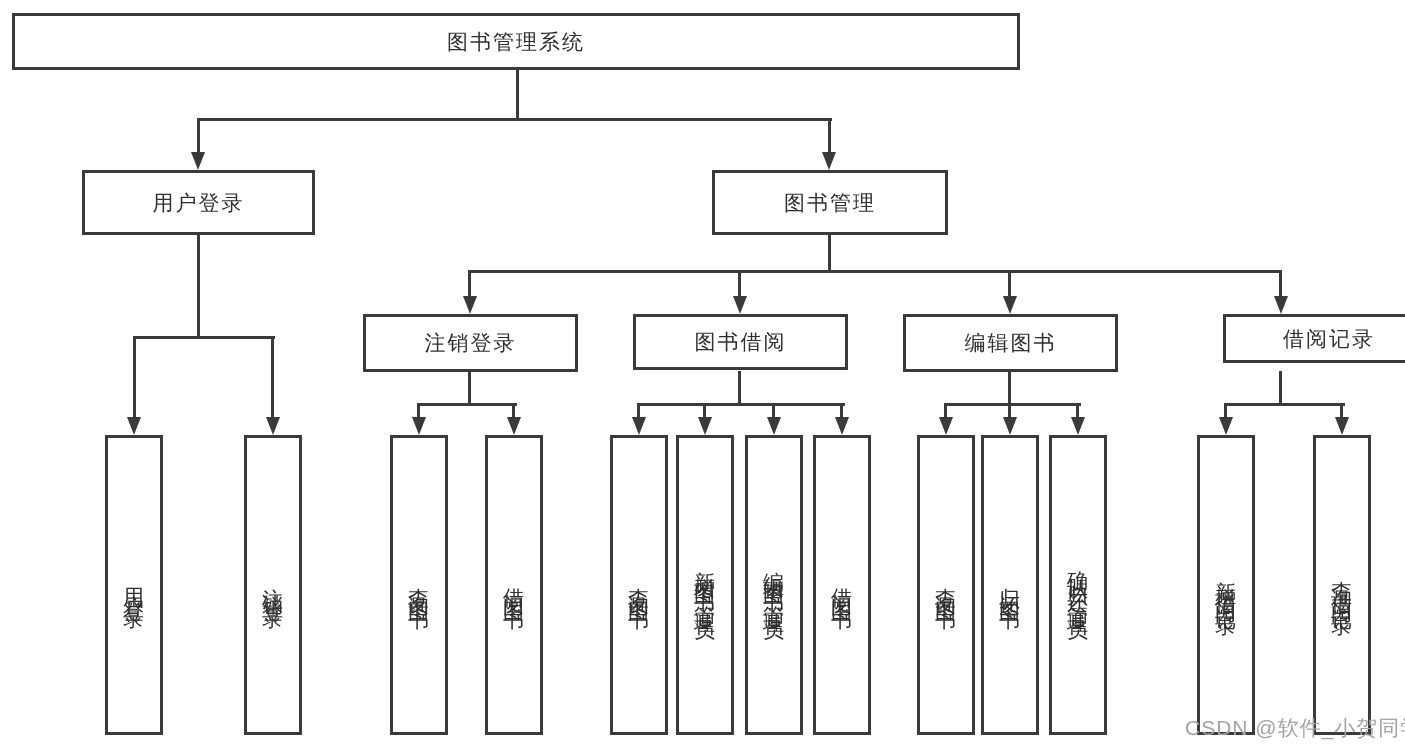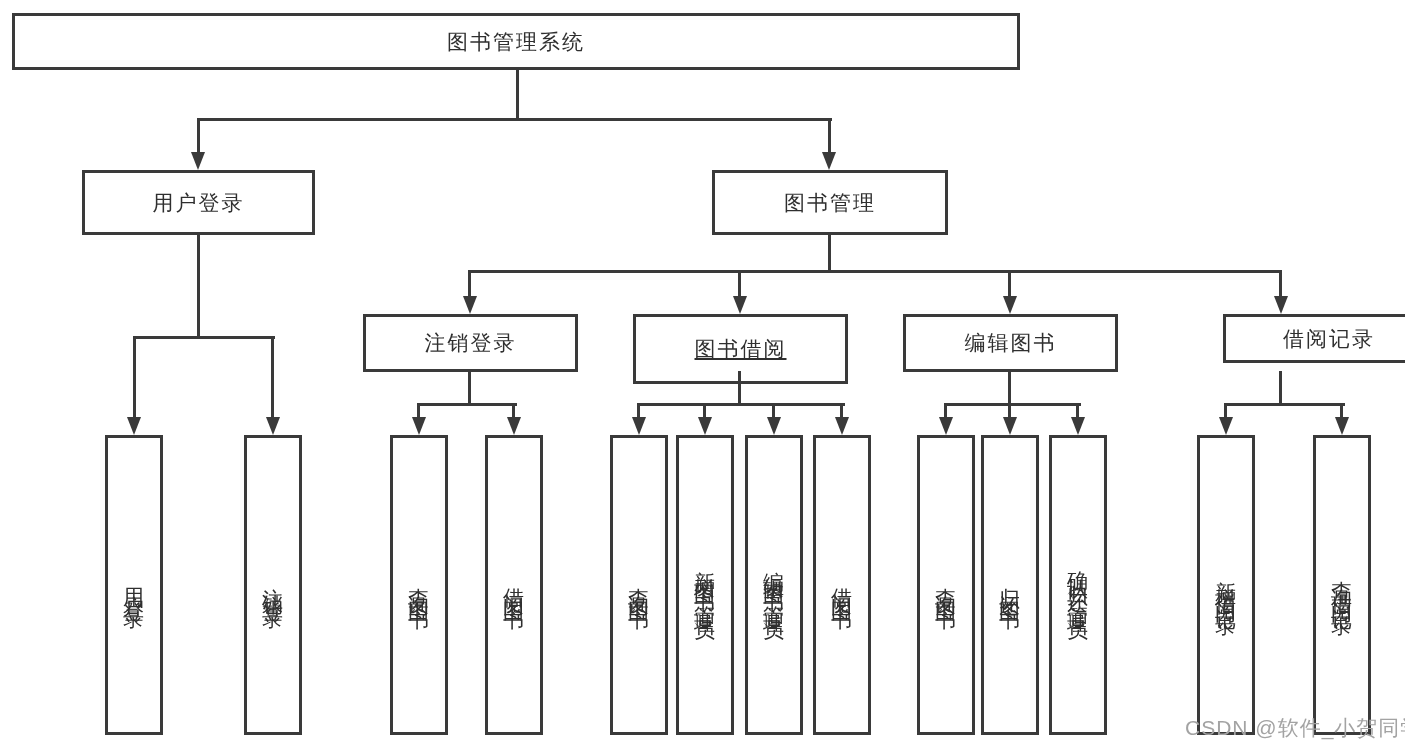--- a/index.html
+++ b/index.html
@@ -84,21 +84,21 @@
   </div>
 
   <div class="node" style="left:712px; top:170px; width:236px; height:65px;">
     <span>图书管理</span>
   </div>
 
   <div class="node" style="left:363px; top:314px; width:215px; height:58px;">
     <span>注销登录</span>
   </div>
 
-  <div class="node" style="left:633px; top:314px; width:215px; height:70px;text-decoration:underline;">
+  <div class="node" style="left:633px; top:314px; width:215px; height:56px;">
     <span>图书借阅</span>
   </div>
 
   <div class="node" style="left:903px; top:314px; width:215px; height:58px;">
     <span>编辑图书</span>
   </div>
 
   <div class="node" style="left:1175px; top:314px; width:212px; height:49px;margin-left:48px;">
     <span>借阅记录</span>
   </div>

